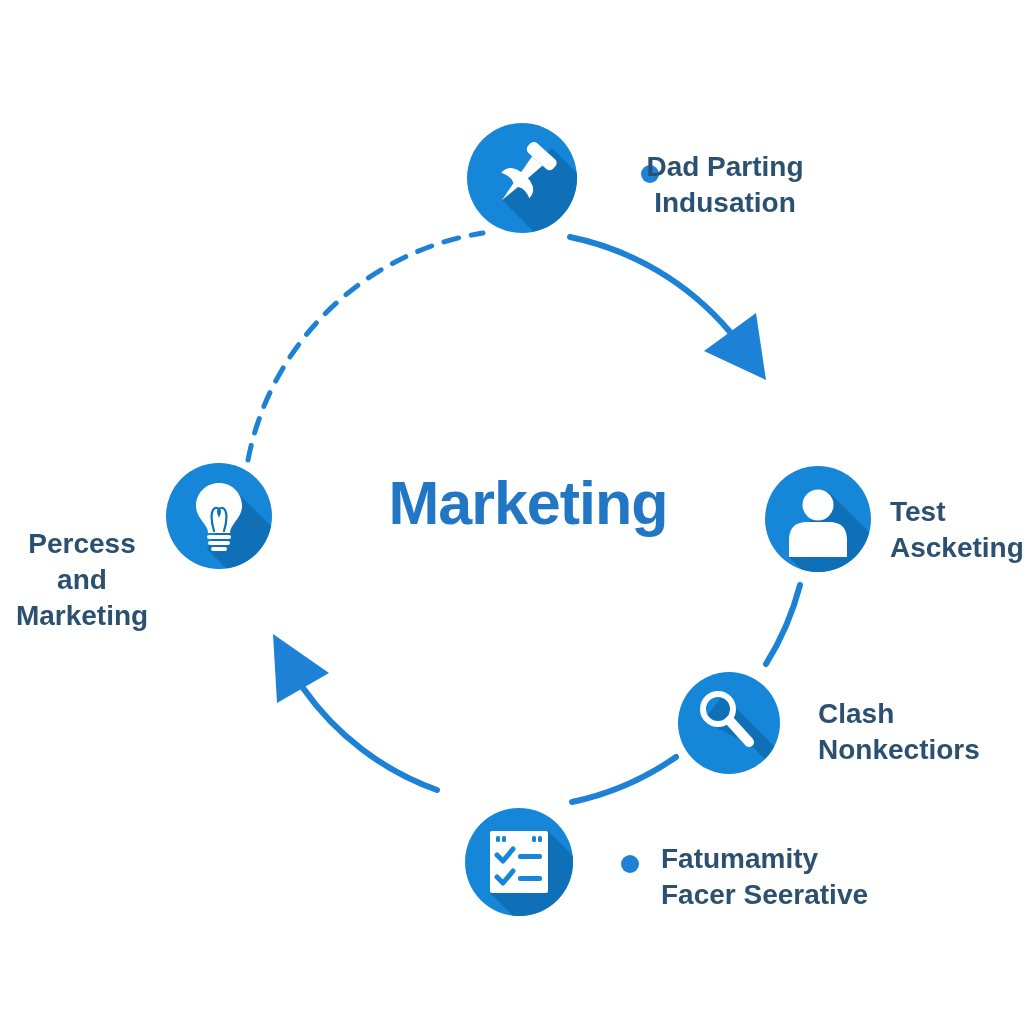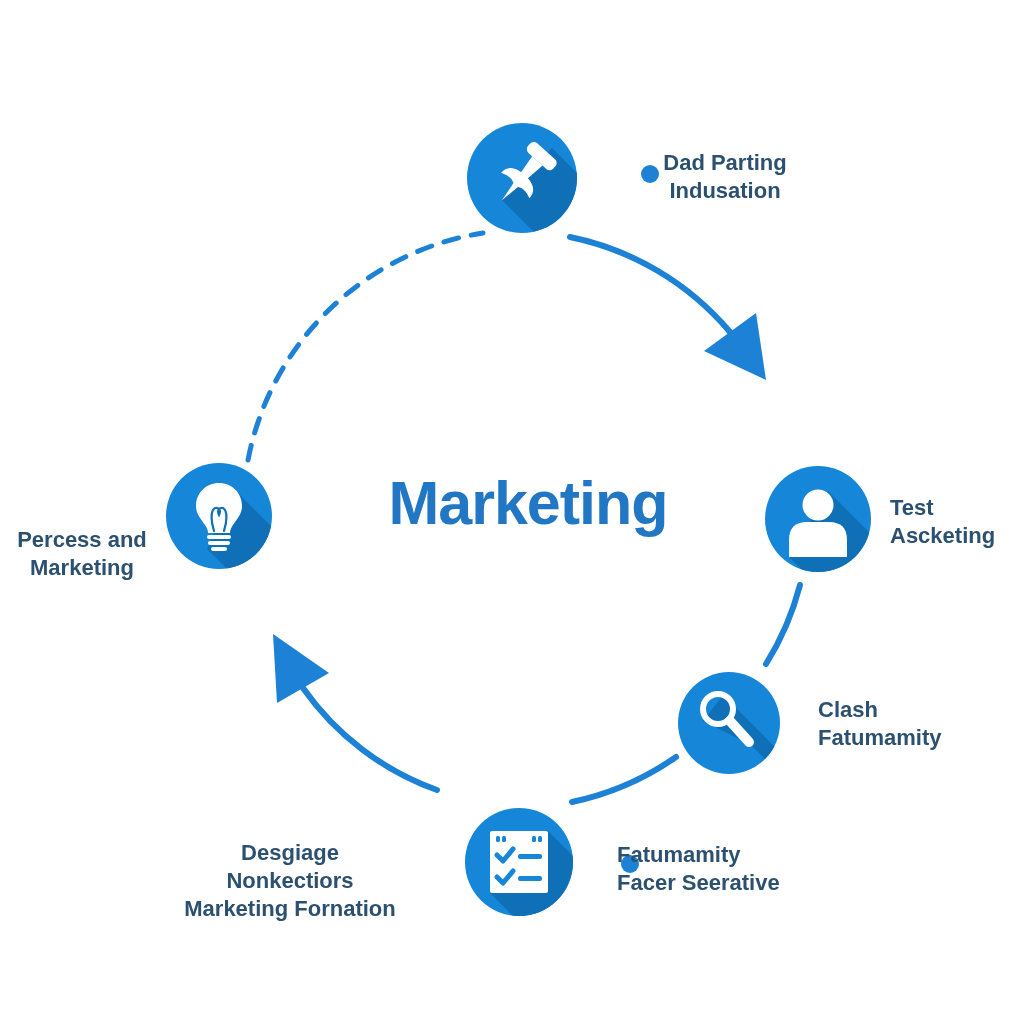--- a/index.html
+++ b/index.html
@@ -5,21 +5,21 @@
   html,body{margin:0;padding:0;background:#fff;}
   .stage{
     position:relative;width:1024px;height:1024px;overflow:hidden;
     background:var(--background,#ffffff);
     font-family:"Liberation Sans",sans-serif;
   }
   .diagram-svg{position:absolute;left:0;top:0;}
   .label{
     position:absolute;
     color:var(--label_navy,#2b5070);
-    font-size:22px;line-height:28px;font-weight:600;
+    font-size:28px;line-height:36px;font-weight:600;
     white-space:pre-line;
   }
   .label.center{text-align:center;}
   .label.left{text-align:left;}
   .center-title{
     position:absolute;left:362px;top:468px;width:332px;
     text-align:center;
     color:var(--title_blue,#2277c5);
     font-size:61px;font-weight:700;letter-spacing:-1px;
     font-family:"Liberation Sans",sans-serif;
@@ -126,25 +126,22 @@
 
   <div class="center-title">Marketing</div>
 
   <div class="label center" style="left:625px;top:149px;width:200px;">Dad Parting
 Indusation</div>
 
   <div class="label left" style="left:890px;top:494px;width:170px;">Test
 Ascketing</div>
 
   <div class="label left" style="left:818px;top:696px;width:180px;">Clash
-Fatumamity</div>
+Nonkectiors</div>
 
-  <div class="label left" style="left:617px;top:841px;width:220px;">Fatumamity
+  <div class="label left" style="left:661px;top:841px;width:220px;">Fatumamity
 Facer Seerative</div>
 
   <div class="label center" style="left:2px;top:494px;width:160px;margin-top:32px;">Percess and
 Marketing</div>
 
-  <div class="label center" style="left:162px;top:839px;width:256px;">Desgiage
-Nonkectiors
-Marketing Fornation</div>
 
 </div>
 
 </body></html>

